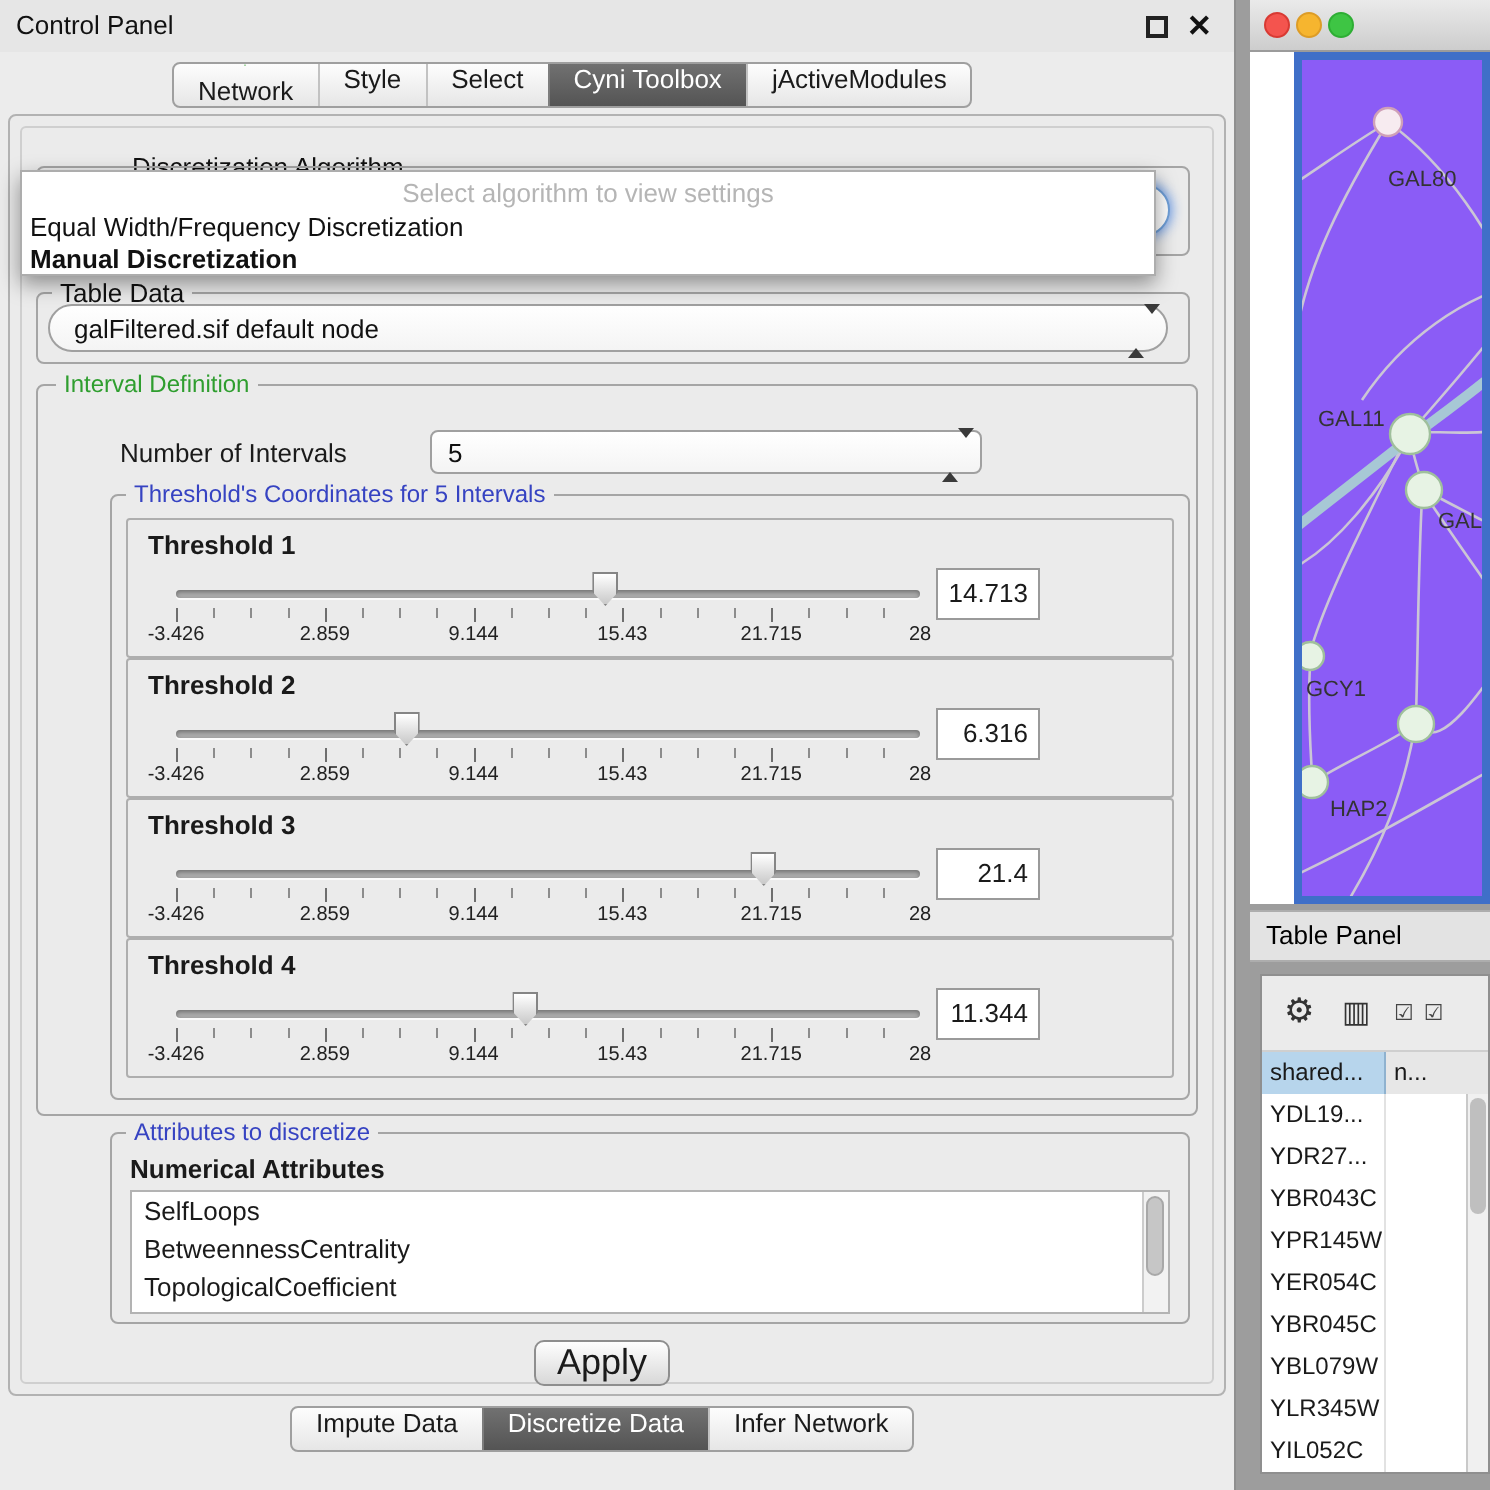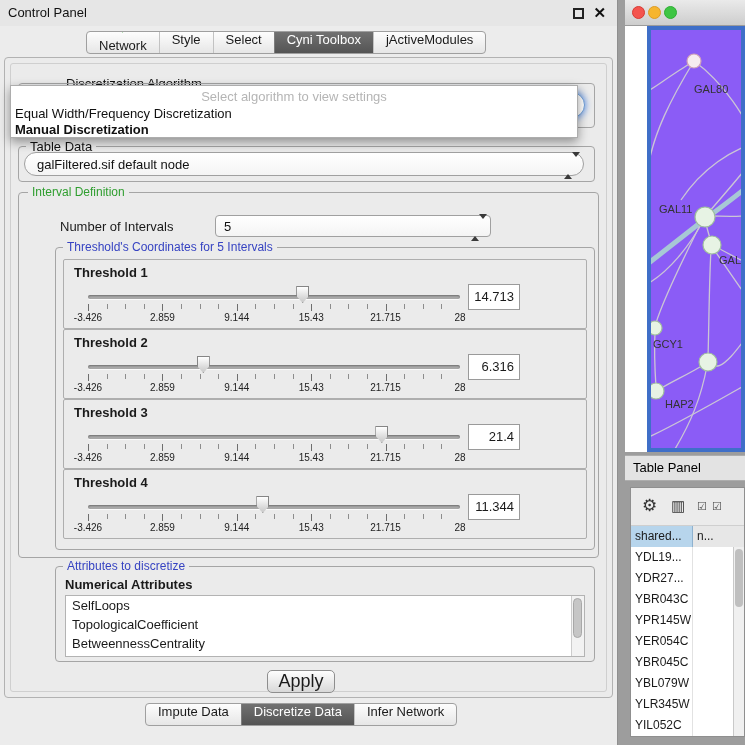--- a/index.html
+++ b/index.html
@@ -288,22 +288,22 @@
         </div>
       </div>
       <div class="th-value">11.344</div>
     </div>
 
     <span class="group-label attrs-label">Attributes to discretize</span>
     <div class="group attrs-group"></div>
     <span class="attrs-subtitle">Numerical Attributes</span>
     <div class="attrs-list">
       <div class="list-item">SelfLoops</div>
+      <div class="list-item">BetweennessCentrality</div>
       <div class="list-item">TopologicalCoefficient</div>
-      <div class="list-item">BetweennessCentrality</div>
       <div class="list-scrollbar">
         <div class="list-thumb"></div>
       </div>
     </div>
 
     <div class="apply-btn">Apply</div>
 
     <nav class="tabbar bottom">
       <div class="tab">
         <span>Impute Data</span>

